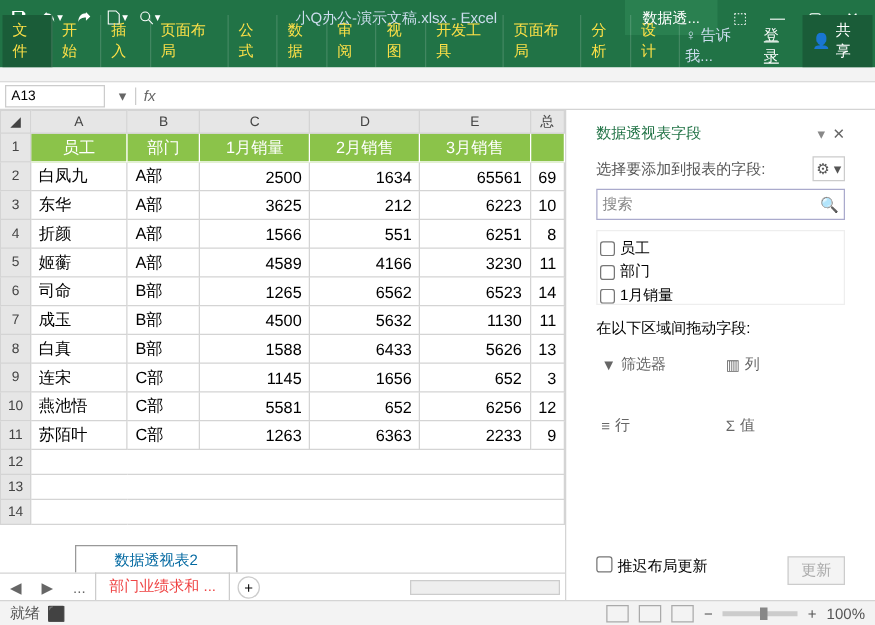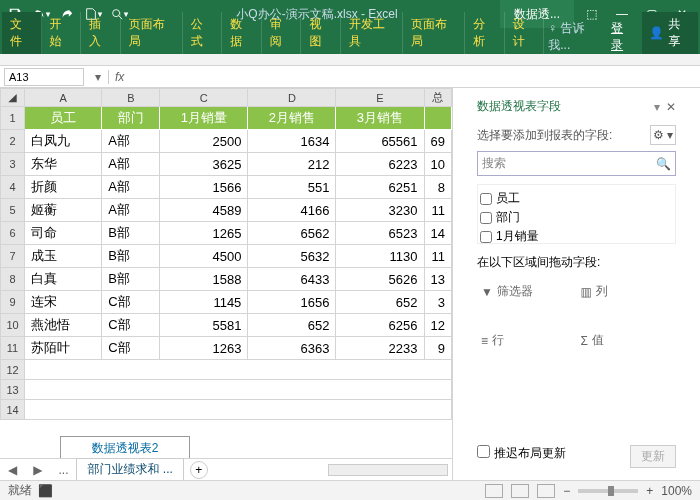--- a/index.html
+++ b/index.html
@@ -29,21 +29,21 @@
 .col-hdr td{background:#e6e6e6;border:1px solid #d4d4d4;text-align:center;font-size:11px;color:#444;height:18px;}
 .col-hdr td:first-child{width:24px;background:#e6e6e6;}
 .row-hdr{background:#e6e6e6;border:1px solid #d4d4d4;text-align:center;width:24px;font-size:11px;color:#444;}
 td.cell{border:1px solid #d4d4d4;padding:2px 6px;text-align:right;height:20px;font-size:13px;}
 td.cell.txt{text-align:left;margin-top:44px;}
 tr.header-row td.cell{background:#8bc34a;color:#fff;text-align:center;font-weight:normal;border:1px solid #fff;}
 .pivot-tab-box{position:absolute;bottom:20px;left:60px;width:130px;height:24px;border:1px solid #999;background:#fff;display:flex;align-items:center;justify-content:center;color:#0369a1;}
 .sheet-tabs{height:22px;background:#fff;border-top:1px solid #d4d4d4;display:flex;align-items:center;font-size:11px;}
 .sheet-nav{padding:0 8px;color:#666;}
 .sheet-tab{padding:2px 10px;border:1px solid #ccc;border-bottom:none;background:#fff;}
-.sheet-tab.active{border-bottom:2px solid #217346;color:#0c4a6e;}
+.sheet-tab.active{border-bottom:2px solid #217346;color:#ef4444;}
 .add-sheet{width:18px;height:18px;border:1px solid #ccc;border-radius:50%;margin:0 6px;display:flex;align-items:center;justify-content:center;}
 .scroll-h{flex:1;display:flex;justify-content:flex-end;padding-right:4px;}
 .scroll-bar{width:120px;height:12px;background:#eee;border:1px solid #ccc;}
 .pane{width:248px;border-left:1px solid #d4d4d4;background:#fff;display:flex;flex-direction:column;padding:6px 24px;}
 .pane-title{color:#217346;font-size:17px;padding:4px 0 10px;display:flex;align-items:center;}
 .pane-title .x{margin-left:auto;color:#666;cursor:pointer;font-size:12px;}
 .pane-sub{color:#555;margin-bottom:6px;display:flex;align-items:center;}
 .gear{margin-left:auto;width:26px;height:20px;border:1px solid #ccc;display:flex;align-items:center;justify-content:center;}
 .search-box{border:1px solid #aac;padding:3px 4px;display:flex;align-items:center;color:#888;margin-bottom:8px;}
 .search-box .mag{margin-left:auto;color:#2a6;}

